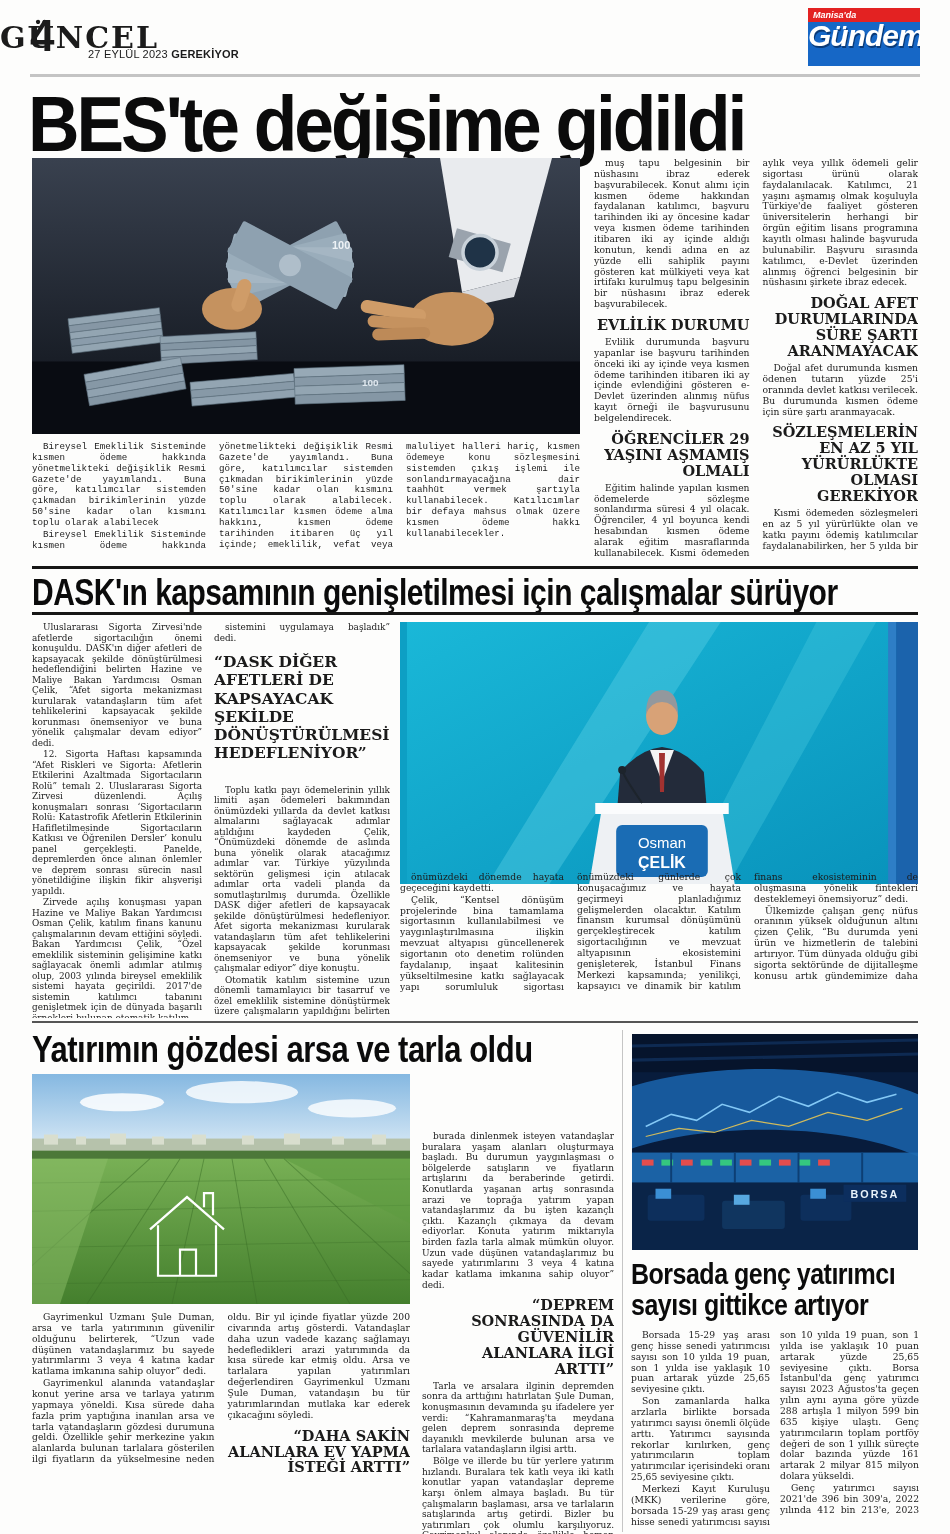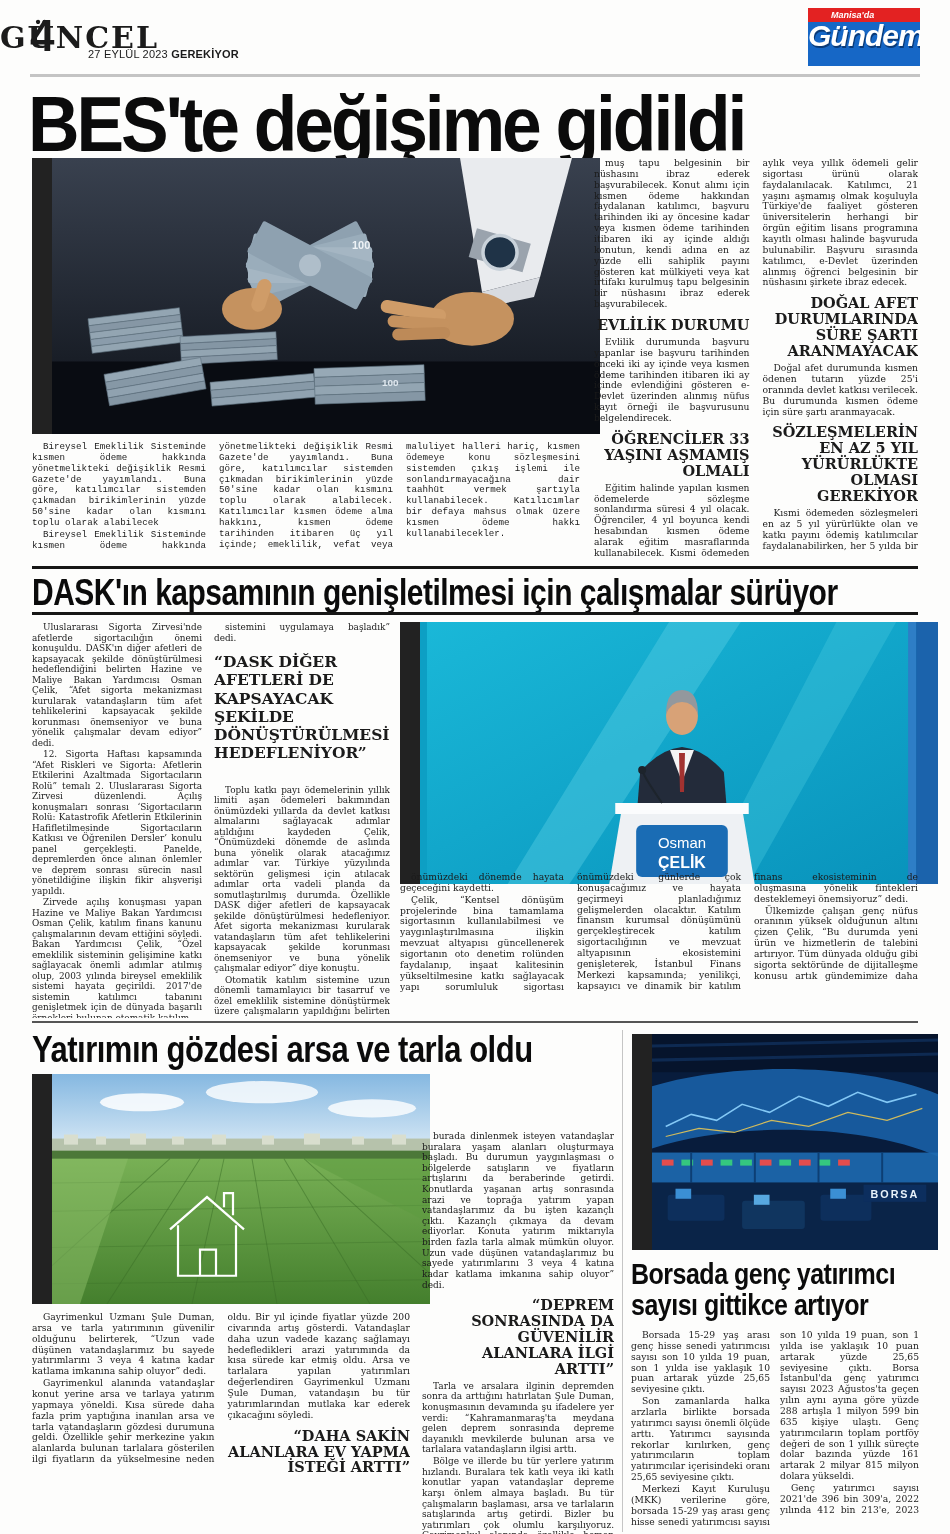--- a/index.html
+++ b/index.html
@@ -8,21 +8,21 @@
   .abs{position:absolute;}
 
   
   .pageno{left:30px;top:14px;font-family:"Liberation Sans",sans-serif;font-weight:bold;font-size:44px;line-height:1;}
   .dateline{left:88px;top:48px;font-family:"Liberation Sans",sans-serif;font-size:11px;letter-spacing:.2px;}
   .dateline b{font-weight:bold;}
   .sectiontitle{left:0;right:0;top:20px;text-align:left;font-family:"DejaVu Serif",serif;
                 font-weight:bold;font-size:30px;letter-spacing:2px;}
   .logo{right:30px;top:8px;width:112px;height:58px;background:#1667c6;overflow:hidden;}
   .logo-top{position:absolute;top:0;left:0;width:100%;height:14px;background:#e32222;color:#fff;
-            font:italic bold 9px "Liberation Sans",sans-serif;line-height:14px;padding-left:23px;box-sizing:border-box;}
+            font:italic bold 9px "Liberation Sans",sans-serif;line-height:14px;padding-left:5px;box-sizing:border-box;}
   .logo-name{position:absolute;top:11px;left:0;width:100%;text-align:center;color:#fff;
              font-family:"Liberation Sans",sans-serif;font-style:italic;font-weight:bold;font-size:30px;
              letter-spacing:-1px;text-shadow:1px 2px 0 #0a3a77;}
   .mast-rule{left:30px;width:890px;top:74px;height:3px;background:#c4c4c4;}
 
   
   .headline{font-family:"Liberation Sans","DejaVu Sans",sans-serif;font-weight:bold;color:#0b0b0b;}
   #bes-headline{left:28px;top:79px;font-size:70px;letter-spacing:-3px;white-space:nowrap;
                 transform:scale(1.02,1.12);transform-origin:left top;}
   #dask-headline{left:32px;top:572px;font-size:30px;letter-spacing:-.5px;white-space:nowrap;
@@ -41,21 +41,21 @@
   .bodytext{font-size:9.2px;line-height:1.18;text-align:justify;overflow:hidden;}
   .cols2{column-count:2;column-gap:13px;}
   .cols3{column-count:3;column-gap:13px;}
   .para{margin:0 0 1px 0;text-indent:11px;}
   .subhead{font-family:"DejaVu Serif",serif;font-weight:bold;font-size:14.5px;line-height:1.1;
            margin:7px 0 4px 0;text-align:right;text-indent:0;}
   .pullquote{font-family:"DejaVu Serif",serif;font-weight:bold;font-size:15.5px;line-height:1.18;
              margin:10px 0 22px 0;text-align:left;text-indent:0;}
 
   
-  .photo{overflow:hidden;background:#222;padding-left:20px;}
+  .photo{overflow:hidden;background:#222;}
   .photo svg{display:block;width:100%;height:100%;}
 </style>
 </head>
 <body>
 
 <div id="canvas">
 
   <div class="abs pageno">4</div>
   <div class="abs dateline">
     <span>27 EYLÜL 2023</span>
@@ -151,21 +151,21 @@
   <div class="abs bodytext cols3" style="left:32px;top:442px;width:548px;height:116px;font-family:Liberation Mono, monospace;">
       <p class="para">Bireysel Emeklilik Sisteminde kısmen ödeme hakkında yönetmelikteki değişiklik Resmi Gazete'de yayımlandı. Buna göre, katılımcılar sistemden çıkmadan birikimlerinin yüzde 50'sine kadar olan kısmını toplu olarak alabilecek</p>
       <p class="para">Bireysel Emeklilik Sisteminde kısmen ödeme hakkında yönetmelikteki değişiklik Resmi Gazete'de yayımlandı. Buna göre, katılımcılar sistemden çıkmadan birikimlerinin yüzde 50'sine kadar olan kısmını toplu olarak alabilecek. Katılımcılar kısmen ödeme alma hakkını, kısmen ödeme tarihinden itibaren üç yıl içinde; emeklilik, vefat veya maluliyet halleri hariç, kısmen ödemeye konu sözleşmesini sistemden çıkış işlemi ile sonlandırmayacağına dair taahhüt vermek şartıyla kullanabilecek. Katılıcımlar bir defaya mahsus olmak üzere kısmen ödeme hakkı kullanabilecekler.</p>
       <p class="para">Konut alımında kendi adına en az yüzde elli sahiplik payını gösteren kat mülkiyeti veya kat irtifakı kurul-</p>
     </div>
 
   <div class="abs bodytext cols2" style="left:594px;top:158px;width:324px;height:402px;">
       <p class="para">muş tapu belgesinin bir nüshasını ibraz ederek başvurabilecek. Konut alımı için kısmen ödeme hakkından faydalanan katılımcı, başvuru tarihinden iki ay öncesine kadar veya kısmen ödeme tarihinden itibaren iki ay içinde aldığı konutun, kendi adına en az yüzde elli sahiplik payını gösteren kat mülkiyeti veya kat irtifakı kurulmuş tapu belgesinin bir nüshasını ibraz ederek başvurabilecek.</p>
       <h3 class="subhead">EVLİLİK DURUMU</h3>
       <p class="para">Evlilik durumunda başvuru yapanlar ise başvuru tarihinden önceki iki ay içinde veya kısmen ödeme tarihinden itibaren iki ay içinde evlendiğini gösteren e-Devlet üzerinden alınmış nüfus kayıt örneği ile başvurusunu belgelendirecek.</p>
-      <h3 class="subhead">ÖĞRENCİLER 33 YAŞINI AŞMAMIŞ OLMALI</h3>
+      <h3 class="subhead">ÖĞRENCİLER 29 YAŞINI AŞMAMIŞ OLMALI</h3>
       <p class="para">Eğitim halinde yapılan kısmen ödemelerde sözleşme sonlandırma süresi 4 yıl olacak. Öğrenciler, 4 yıl boyunca kendi hesabından kısmen ödeme alarak eğitim masraflarında kullanabilecek. Kısmi ödemeden aylık veya yıllık ödemeli gelir sigortası ürünü olarak faydalanılacak. Katılımcı, 21 yaşını aşmamış olmak koşuluyla Türkiye'de faaliyet gösteren üniversitelerin herhangi bir örgün eğitim lisans programına kayıtlı olması halinde başvuruda bulunabilir. Başvuru sırasında katılımcı, e-Devlet üzerinden alınmış öğrenci belgesinin bir nüshasını şirkete ibraz edecek.</p>
       <h3 class="subhead">DOĞAL AFET DURUMLARINDA SÜRE ŞARTI ARANMAYACAK</h3>
       <p class="para">Doğal afet durumunda kısmen ödenen tutarın yüzde 25'i oranında devlet katkısı verilecek. Bu durumunda kısmen ödeme için süre şartı aranmayacak.</p>
       <h3 class="subhead">SÖZLEŞMELERİN EN AZ 5 YIL YÜRÜRLÜKTE OLMASI GEREKİYOR</h3>
       <p class="para">Kısmi ödemeden sözleşmeleri en az 5 yıl yürürlükte olan ve katkı payını ödemiş katılımcılar faydalanabilirken, her 5 yılda bir kısmi ödeme imkanından yararlanılabilecek. Öte yandan kısmen ödeme başvurusu yapanlar sözleşmelerini 3 yıl boyunca sonlandıramayacak. Yönetmelik, yayımı tarihinden altı ay sonra yürürlüğe girecek. ■ İHA</p>
     </div>
 
   <div class="abs black-rule" style="left:32px;top:566px;width:886px;"></div>
   <h2 class="abs headline" id="dask-headline" style="margin:0;">DASK'ın kapsamının genişletilmesi için çalışmalar sürüyor</h2>
   <div class="abs black-rule" style="left:32px;top:612px;width:886px;"></div>

